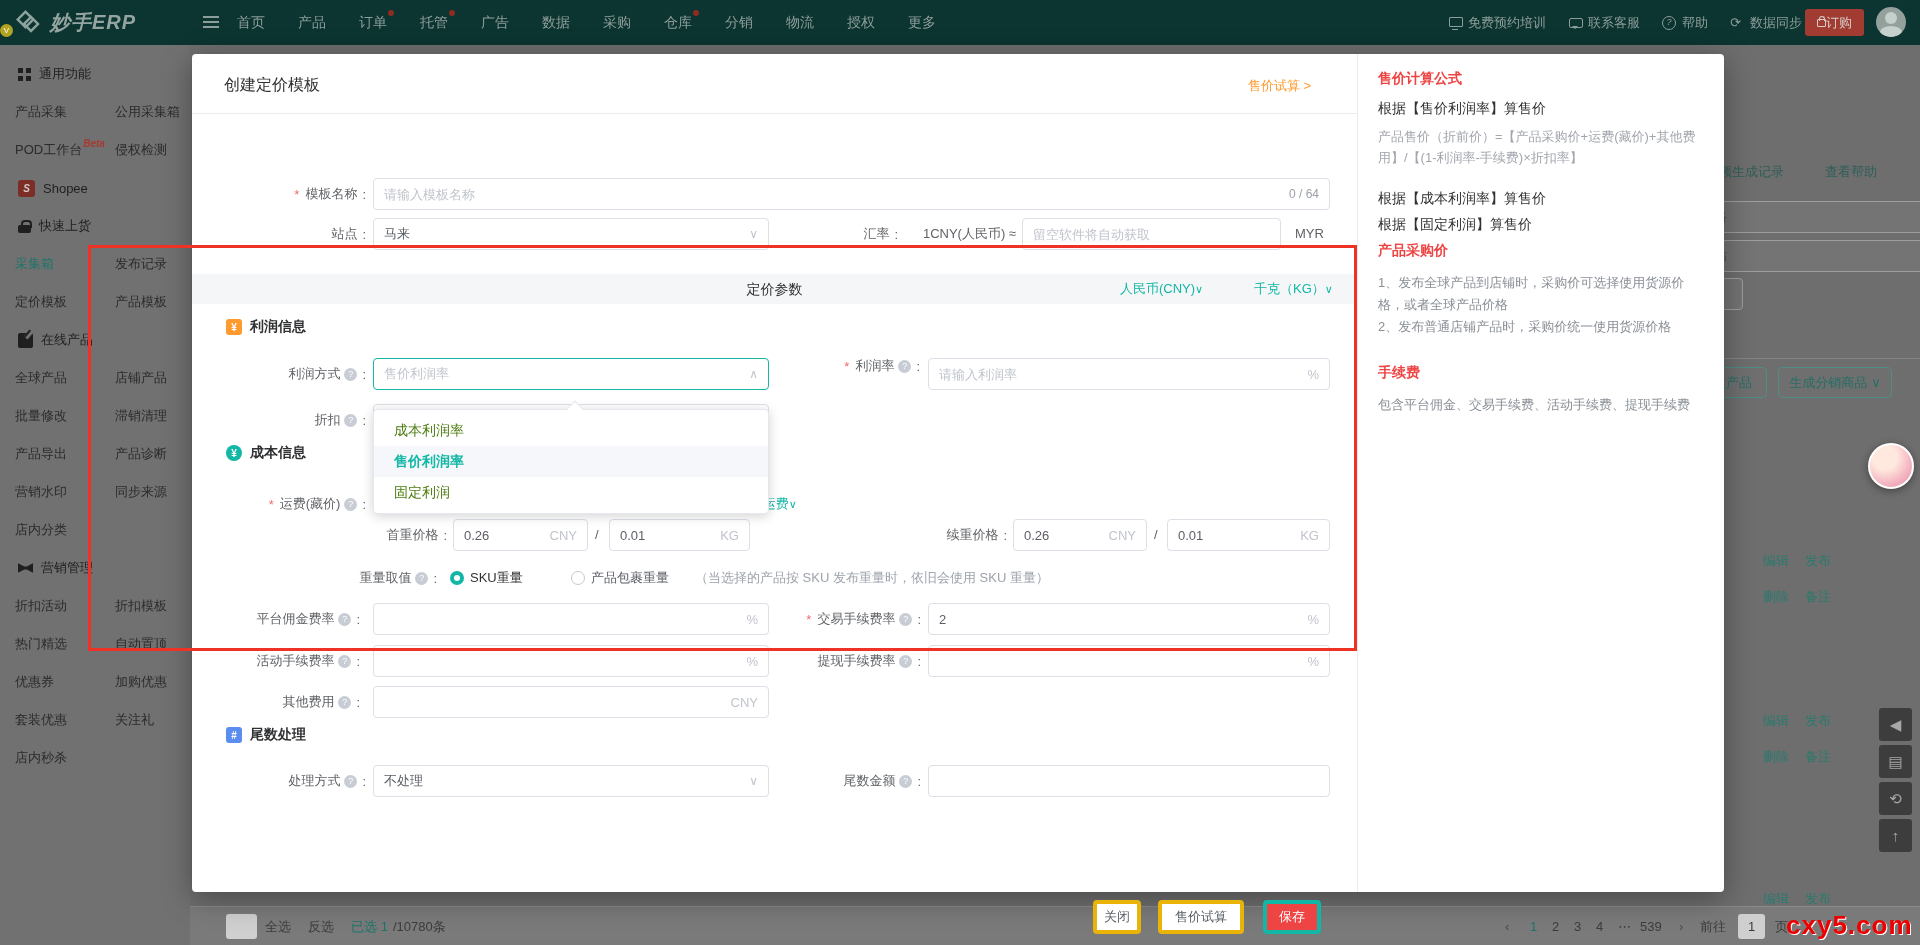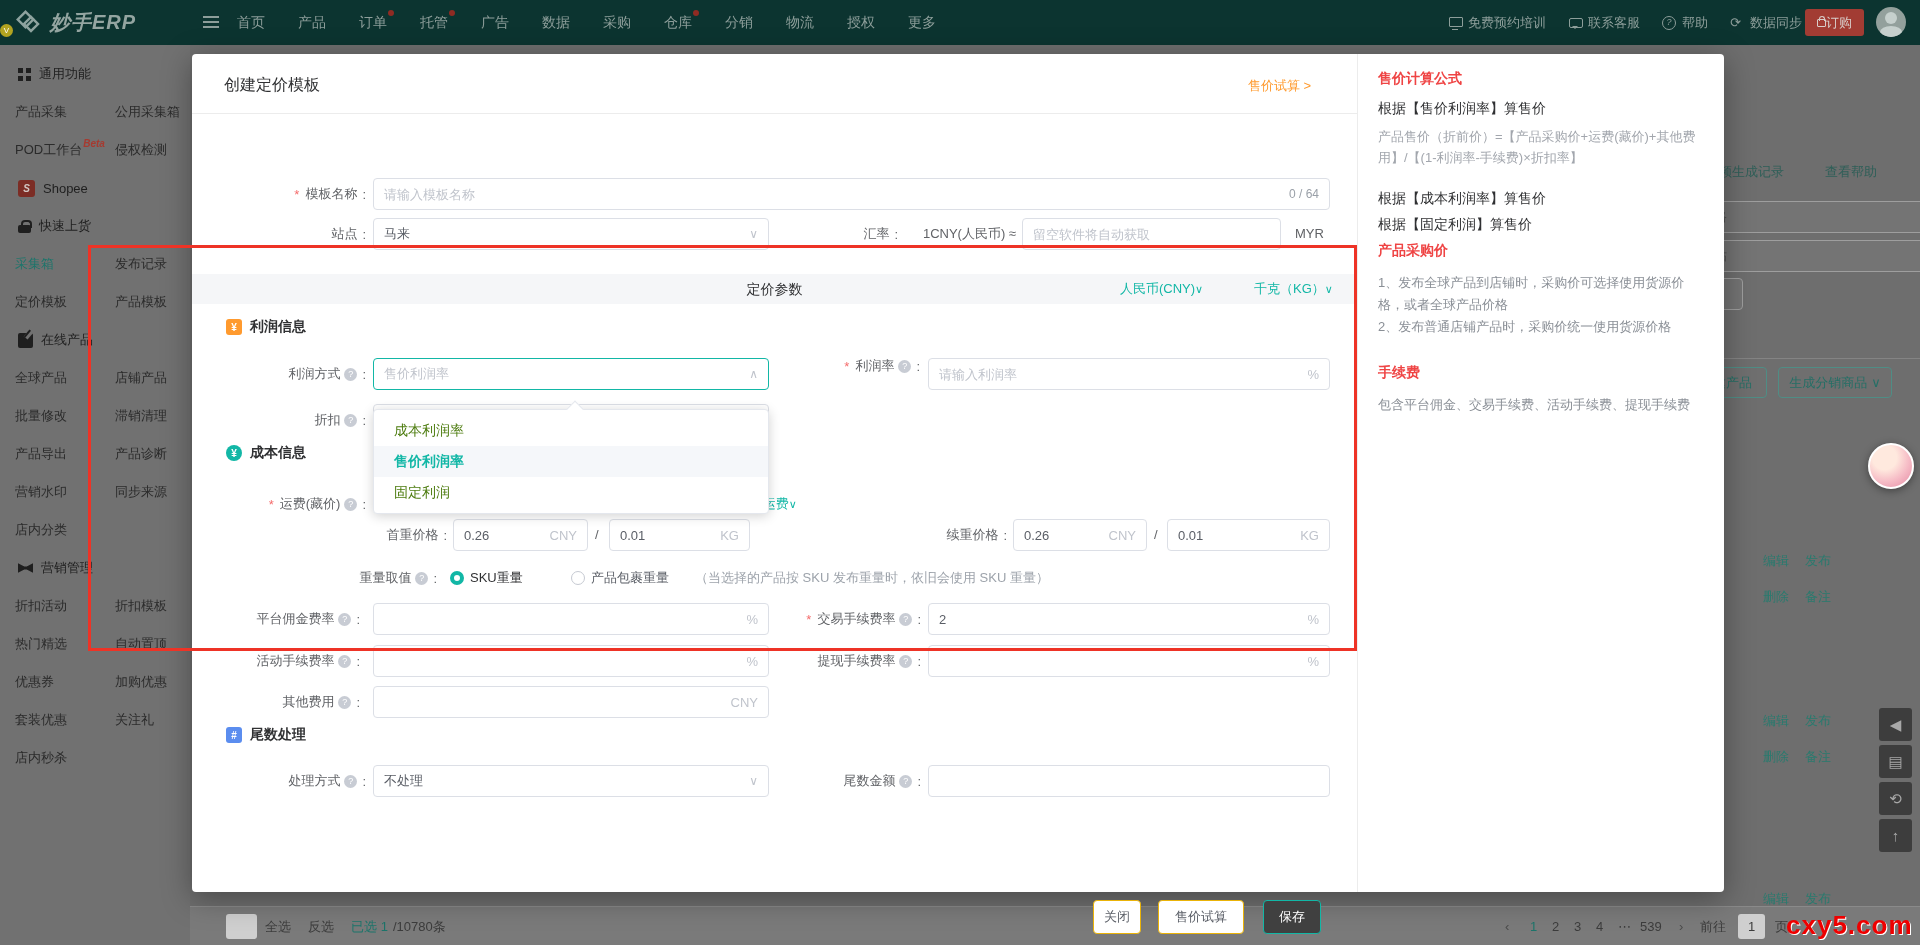--- a/index.html
+++ b/index.html
@@ -113,22 +113,22 @@
 .slash{position:absolute;color:#606266;font-size:13px;line-height:32px}
 .rad{width:14px;height:14px;border-radius:50%;display:inline-block;flex:none;cursor:pointer;background:#fff}
 .rad.on{border:4px solid #12b7a6}
 .rad.off{border:1px solid #c6cad2}
 .radrow{position:absolute;display:flex;align-items:center;gap:6px;height:32px;font-size:13px;color:#5a5e66;cursor:pointer}
 .wnote{position:absolute;line-height:32px;font-size:13px;color:#9da3ab;white-space:nowrap}
 .shiplink{position:absolute;line-height:32px;font-size:13px;color:#12b7a6;cursor:pointer;white-space:nowrap;z-index:1}
 .shiplink .gchev{font-size:11px;color:#12b7a6}
 .myr{position:absolute;line-height:32px;font-size:13px;color:#606266}
 .rate-pre{position:absolute;line-height:32px;font-size:13px;color:#606266;text-align:right;white-space:nowrap}
-.btn{position:absolute;height:34px;border-radius:4px;border:1px solid #eab308;background:#fff;font-size:13px;color:#5a5e66;display:flex;align-items:center;justify-content:center;cursor:pointer;font-family:Liberation Sans, sans-serif}
-.btn.primary{background:#404040;border-color:#12b7a6;color:#fff}
+.btn{position:absolute;height:34px;border-radius:4px;border:4px solid #eab308;background:#fff;font-size:13px;color:#5a5e66;display:flex;align-items:center;justify-content:center;cursor:pointer;font-family:Liberation Sans, sans-serif}
+.btn.primary{background:#ef4444;border-color:#12b7a6;color:#fff}
 
 
 .dd-panel{position:absolute;left:181px;top:295px;width:396px;background:#fff;border:1px solid #e4e7ed;border-radius:4px;box-shadow:0 2px 12px rgba(0,0,0,.18);z-index:20;padding:5px 0}
 .dd-arrow{position:absolute;top:-7px;left:195px;width:12px;height:12px;background:#fff;border-left:1px solid #e4e7ed;border-top:1px solid #e4e7ed;transform:rotate(45deg)}
 .dd-opt{height:31px;line-height:31px;padding-left:20px;font-size:14px;color:#4d7c0f;cursor:pointer}
 .dd-opt.sel-opt{color:#12b7a6;font-weight:700;background:#f5f7fa}
 
 
 .help{position:absolute;left:1165px;top:0;width:367px;height:838px;border-left:1px solid #ececec;padding:16px 20px 0 20px;overflow:hidden}
 .hp-h{font-size:14px;font-weight:700;color:#ef4444;margin-bottom:12px}

